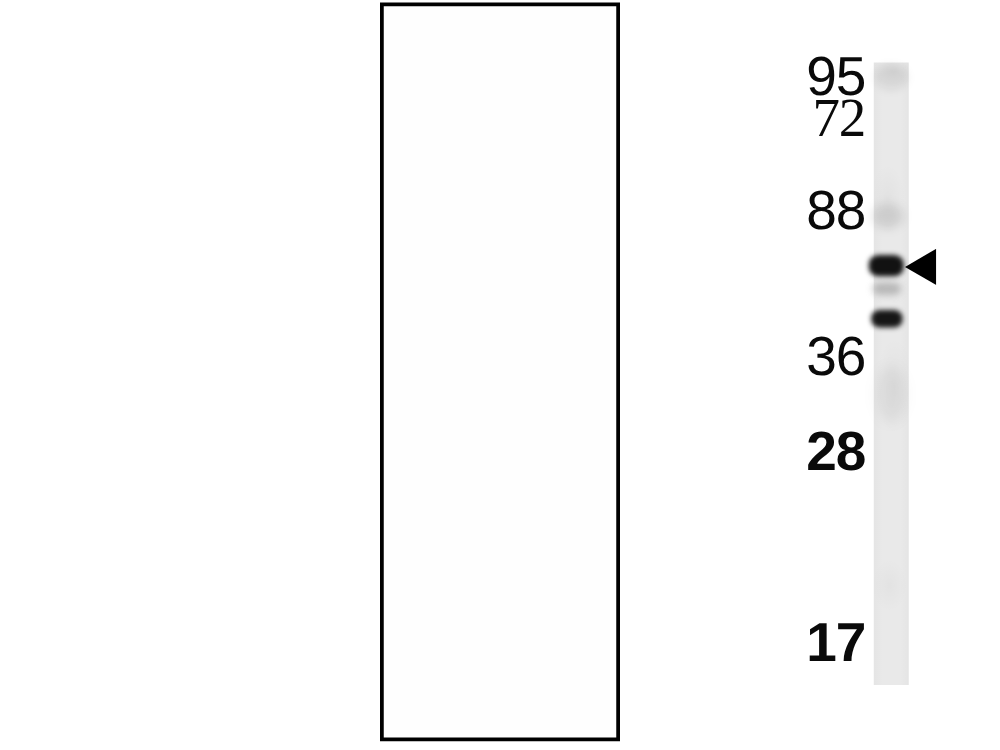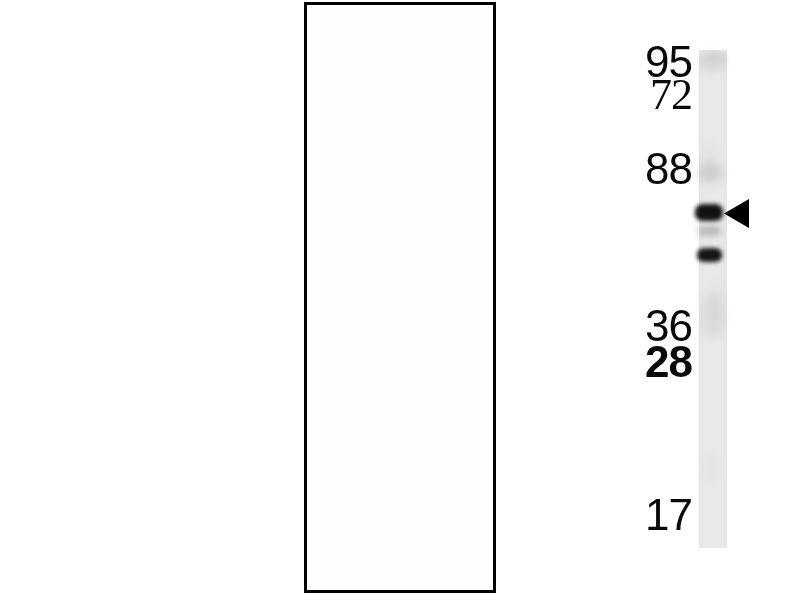--- a/index.html
+++ b/index.html
@@ -85,23 +85,23 @@
     font-size: 44px;
     line-height: 1;
     letter-spacing: -1px;
     color: #0a0a0a;
     font-family: "Liberation Sans", sans-serif;
     user-select: none;
   }
   .mw-95 { top: 35px; }
   .mw-72 { top: 68px; font-family: Liberation Serif, serif; }
   .mw-55 { top: 142px; }
-  .mw-36 { top: 259px; margin-top: 40px; }
+  .mw-36 { top: 259px; }
   .mw-28 { top: 335px; font-weight: bold; }
-  .mw-17 { top: 488px; }
+  .mw-17 { top: 488px; font-weight: bold; }
 </style>
 </head>
 <body>
 
 <div class="page">
   <div class="blot-panel">
 
     <div class="lane"></div>
 
     <div class="smudge smudge-top"></div>

